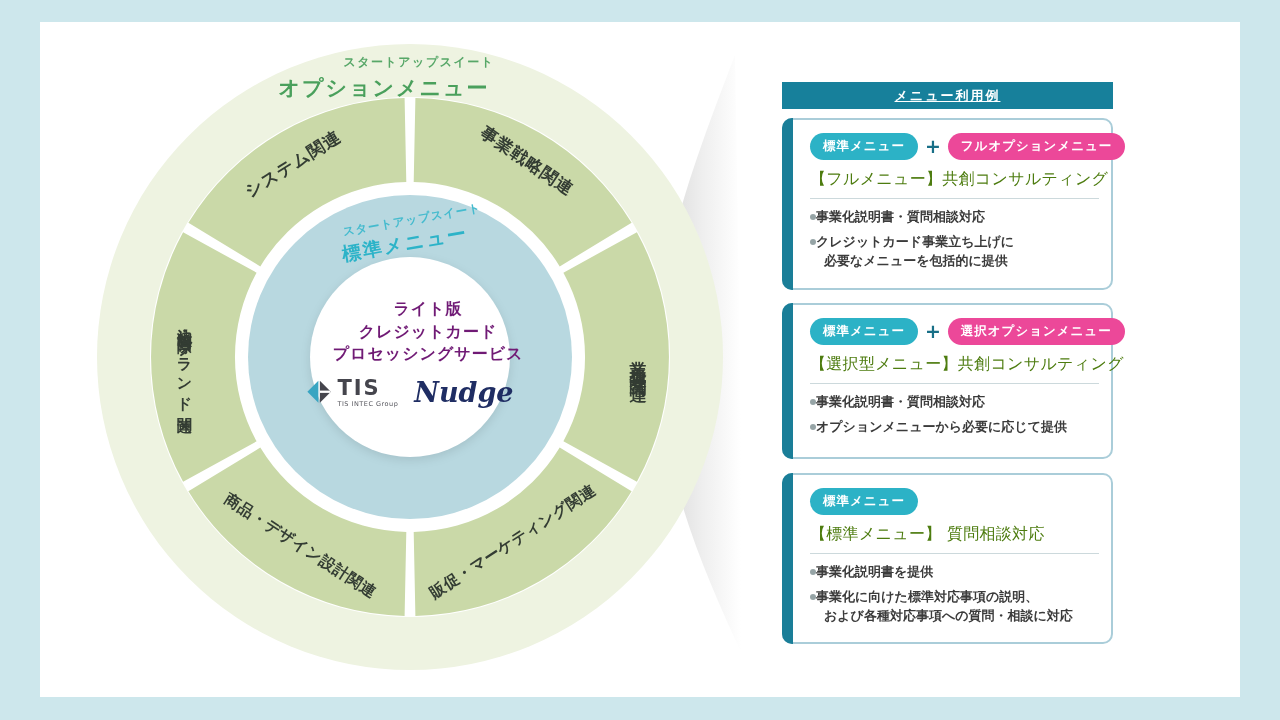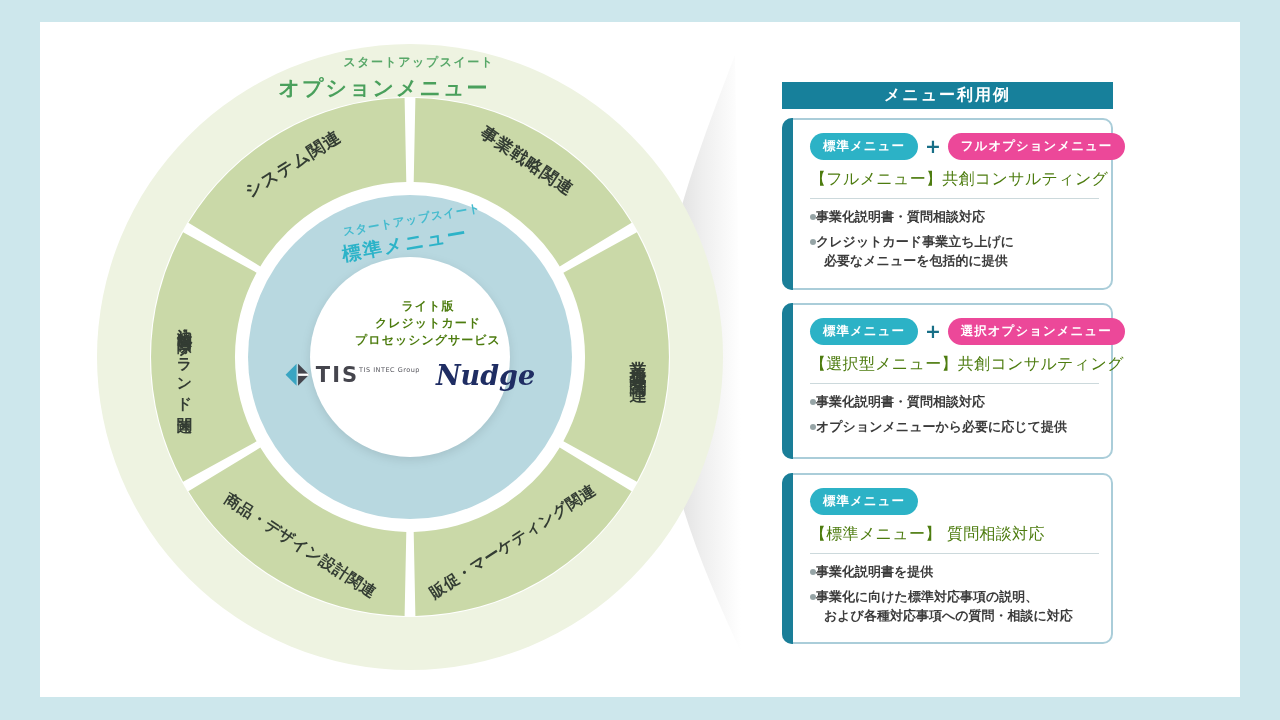--- a/index.html
+++ b/index.html
@@ -16,33 +16,33 @@
   .seg-label.small{font-size:15.5px;letter-spacing:0.5px;}
   .seg-label.vert{writing-mode:vertical-rl;text-orientation:upright;letter-spacing:5px;}
   .seg-label.vert.long{font-size:15px;letter-spacing:2px;}
 
   .outer-sub{color:#57a768;font-size:12px;letter-spacing:1.5px;font-weight:bold;}
   .outer-title{color:#4aa05c;font-size:21px;font-weight:bold;letter-spacing:2px;}
   .inner-sub{color:#45bbce;font-size:11.5px;letter-spacing:1px;font-weight:bold;}
   .inner-title{color:#2cb3c8;font-size:19px;font-weight:bold;letter-spacing:2px;}
 
   .center-box{position:absolute;left:410px;top:298px;transform:translateX(-50%);text-align:center;}
-  .center-line{color:#4d7c0f;font-weight:bold;font-size:12px;letter-spacing:1px;line-height:1.42;white-space:nowrap;margin-left:36px;}
+  .center-line{color:#701a75;font-weight:bold;font-size:16px;letter-spacing:1px;line-height:1.42;white-space:nowrap;margin-left:36px;}
   .logo-row{display:flex;align-items:center;justify-content:center;gap:16px;margin-top:11px;}
   .tis{display:flex;align-items:center;gap:6px;}
-  .tis-texts{display:flex;align-items:flex-start;line-height:1;}
+  .tis-texts{display:flex;flex-direction:column;align-items:flex-start;line-height:1;}
   .tis-name{color:#45454d;font-weight:bold;font-size:21px;letter-spacing:2px;}
   .tis-group{color:#55555c;font-size:6.5px;letter-spacing:0.5px;margin-top:2px;}
   .nudge{color:#1f2d63;font-size:27px;font-weight:bold;font-style:italic;
          font-family:"DejaVu Serif","Liberation Serif",serif;}
 
   .panel-header{
     position:absolute;left:782px;top:82px;width:331px;height:27px;box-sizing:border-box;
-    background:#17809b;color:#ffffff;font-weight:bold;font-size:16px;letter-spacing:2px;
-    display:flex;align-items:center;justify-content:center;
+    background:#17809b;color:#ffffff;font-weight:bold;font-size:13px;letter-spacing:2px;
+    display:flex;align-items:center;justify-content:center;text-decoration:underline;
   }
   .card{
     position:absolute;left:782px;width:331px;box-sizing:border-box;background:#ffffff;
     border:2px solid #aacdd9;border-radius:10px;padding:13px 12px 10px 26px;
   }
   .card::before{
     content:"";position:absolute;left:-2px;top:-2px;bottom:-2px;width:11px;
     background:#1a7e98;border-radius:10px 0 0 10px;
   }
   .card1{top:118px;height:172px;}

